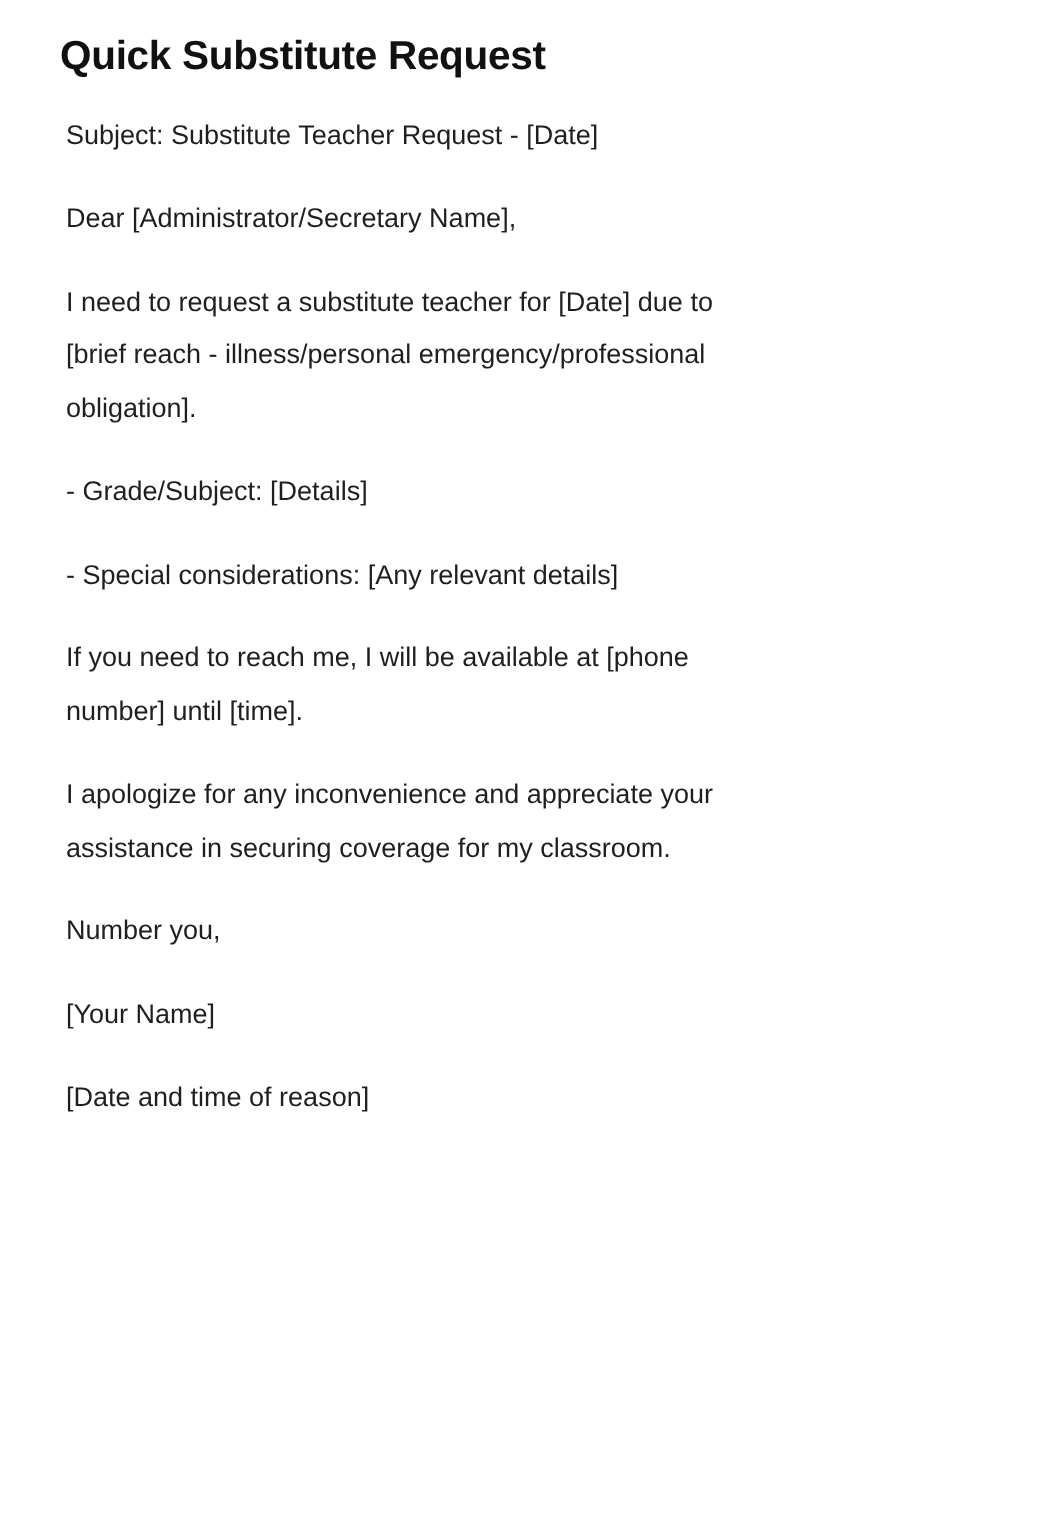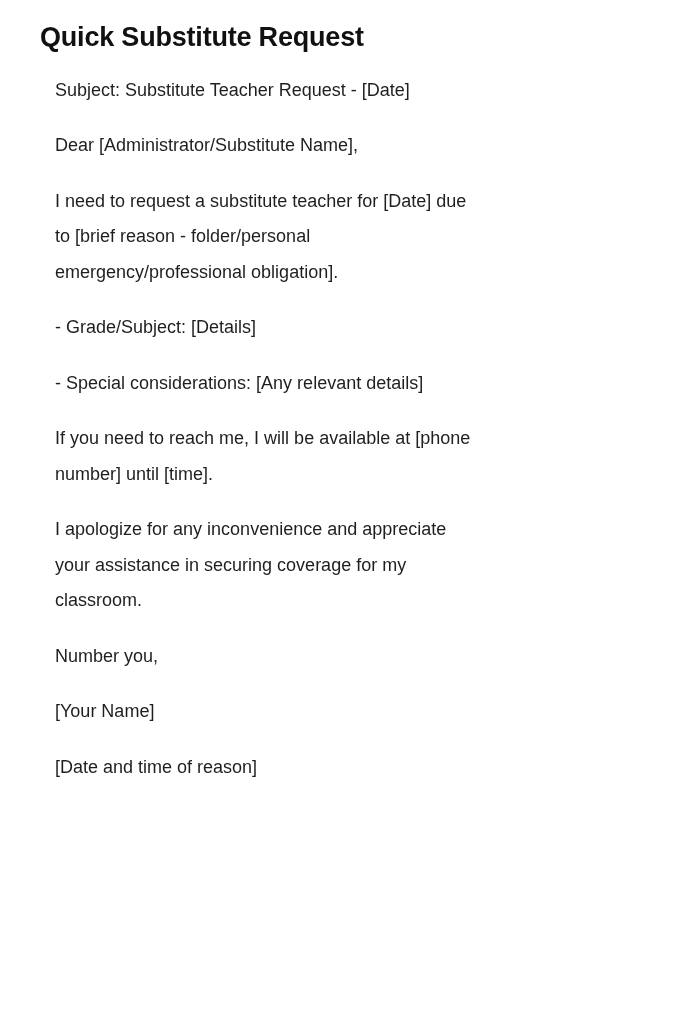--- a/index.html
+++ b/index.html
@@ -25,21 +25,21 @@
   .doc-title {
     font-size: 27px;
     font-weight: 700;
     line-height: 1.18;
     letter-spacing: -0.2px;
     color: #111111;
     margin: 0 0 19px 0;
     padding: 0;
   }
   .doc-body {
-    margin: 15px;
+    margin: 4px;
     padding: 0;
   }
   .para {
     font-size: 18px;
     font-weight: 400;
     line-height: 35.5px;
     color: #1f1f1f;
     margin: 0 0 20px 0;
     padding: 0;
     max-width: 602px;
@@ -53,23 +53,23 @@
 <body>
 
 <div class="doc">
 
   <h1 class="doc-title">Quick Substitute Request</h1>
 
   <div class="doc-body">
 
     <p class="para">Subject: Substitute Teacher Request - [Date]</p>
 
-    <p class="para">Dear [Administrator/Substitute Name],</p>
+    <p class="para">Dear [Administrator/Secretary Name],</p>
 
-    <p class="para">I need to request a substitute teacher for [Date] due to [brief reason - folder/personal emergency/professional obligation].</p>
+    <p class="para">I need to request a substitute teacher for [Date] due to [brief reach - illness/personal emergency/professional obligation].</p>
 
 
     <p class="para">- Grade/Subject: [Details]</p>
 
 
     <p class="para">- Special considerations: [Any relevant details]</p>
 
 
     <p class="para">If you need to reach me, I will be available at [phone number] until [time].</p>
 

